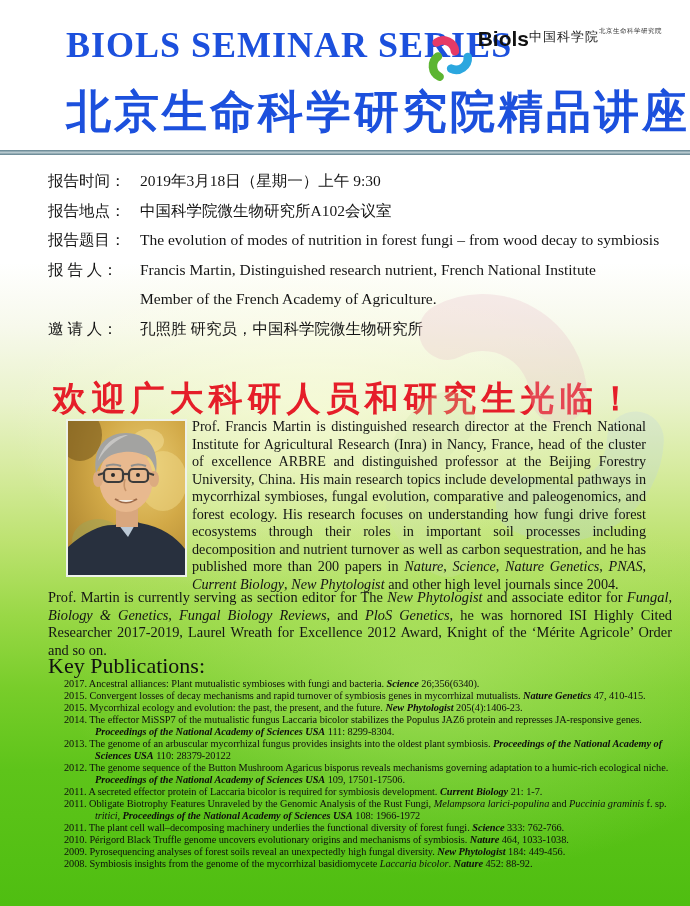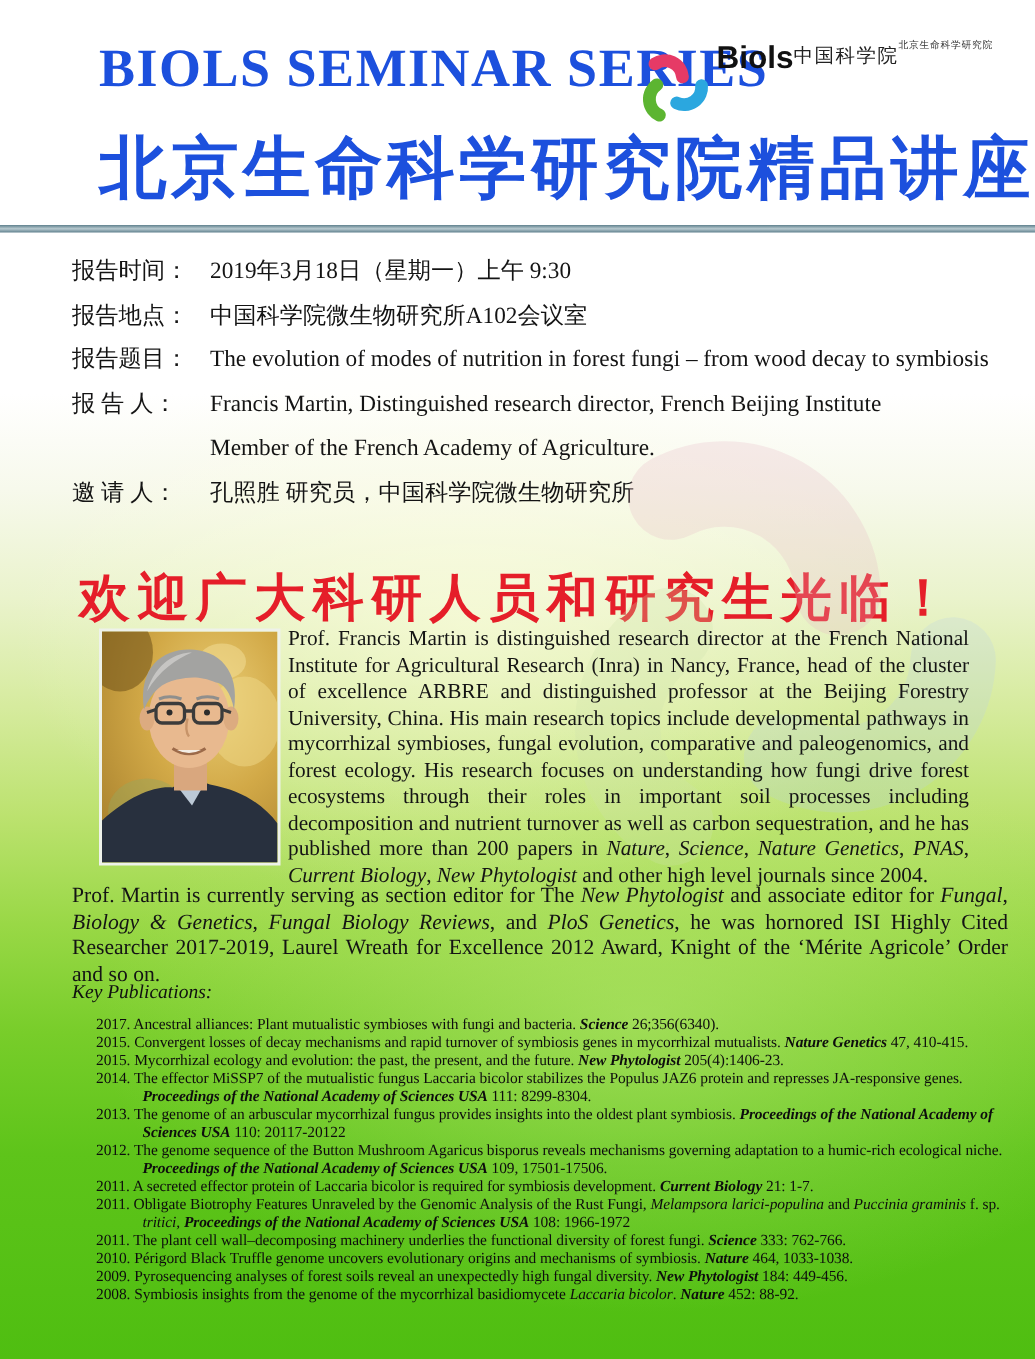--- a/index.html
+++ b/index.html
@@ -53,21 +53,21 @@
     position:absolute;left:192px;top:418px;width:454px;
     font-size:14.2px;line-height:17.5px;text-align:justify;
   }
   .bio-p2{
     position:absolute;left:48px;top:589px;width:624px;
     font-size:14.4px;line-height:17.6px;text-align:justify;
   }
   .rt-i{font-style:italic;}
   .rt-bi{font-weight:bold;font-style:italic;}
   
-  .pub-heading{position:absolute;left:48px;top:653px;font-size:13px;color:#101010;font-style:italic;}
+  .pub-heading{position:absolute;left:48px;top:653px;font-size:22px;color:#101010;}
   .pub-list{
     position:absolute;left:64px;top:678px;width:620px;margin:0;padding:0;list-style:none;
     font-size:10.3px;line-height:12px;color:#0d0d0d;letter-spacing:-0.05px;
   }
   .pub-list li{padding-left:31px;text-indent:-31px;}
   
   .footer{
     position:absolute;right:52px;top:872px;
     font-size:17px;color:#000;letter-spacing:1px;white-space:nowrap;
   }
@@ -108,21 +108,21 @@
     <div class="info-row">
       <span class="lab">报告地点：</span>
       <span>中国科学院微生物研究所A102会议室</span>
     </div>
     <div class="info-row">
       <span class="lab">报告题目：</span>
       <span>The evolution of modes of nutrition in forest fungi – from wood decay to symbiosis</span>
     </div>
     <div class="info-row">
       <span class="lab">报 告 人：</span>
-      <span>Francis Martin, Distinguished research director, French Beijing Institute</span>
+      <span>Francis Martin, Distinguished research nutrient, French National Institute</span>
     </div>
     <div class="info-row">
       <span class="lab"></span>
       <span>Member of the French Academy of Agriculture.</span>
     </div>
     <div class="info-row">
       <span class="lab">邀 请 人：</span>
       <span>孔照胜 研究员，中国科学院微生物研究所</span>
     </div>
   </div>
@@ -184,21 +184,21 @@
 
   <div class="bio-p1"><span>Prof. Francis Martin is distinguished research director at the French National Institute for Agricultural Research (Inra) in Nancy, France, head of the cluster of excellence ARBRE and distinguished professor at the Beijing Forestry University, China. His main research topics include developmental pathways in mycorrhizal symbioses, fungal evolution, comparative and paleogenomics, and forest ecology. His research focuses on understanding how fungi drive forest ecosystems through their roles in important soil processes including decomposition and nutrient turnover as well as carbon sequestration, and he has published more than 200 papers in </span><span class="rt-i">Nature</span><span>, </span><span class="rt-i">Science</span><span>, </span><span class="rt-i">Nature Genetics</span><span>, </span><span class="rt-i">PNAS</span><span>, </span><span class="rt-i">Current Biology</span><span>, </span><span class="rt-i">New Phytologist</span><span> and other high level journals since 2004.</span></div>
   <div class="bio-p2"><span>Prof. Martin is currently serving as section editor for The </span><span class="rt-i">New Phytologist</span><span> and associate editor for </span><span class="rt-i">Fungal, Biology &amp; Genetics, Fungal Biology Reviews</span><span>, and </span><span class="rt-i">PloS Genetics</span><span>, he was hornored ISI Highly Cited Researcher 2017-2019, Laurel Wreath for Excellence 2012 Award, Knight of the ‘Mérite Agricole’ Order and so on.</span></div>
 
   <div class="pub-heading">Key Publications:</div>
   <ul class="pub-list">
     <li><span>2017. Ancestral alliances: Plant mutualistic symbioses with fungi and bacteria. </span><span class="rt-bi">Science</span><span> 26;356(6340).</span></li>
     <li><span>2015. Convergent losses of decay mechanisms and rapid turnover of symbiosis genes in mycorrhizal mutualists. </span><span class="rt-bi">Nature Genetics</span><span> 47, 410-415.</span></li>
     <li><span>2015. Mycorrhizal ecology and evolution: the past, the present, and the future. </span><span class="rt-bi">New Phytologist</span><span> 205(4):1406-23.</span></li>
     <li><span>2014. The effector MiSSP7 of the mutualistic fungus Laccaria bicolor stabilizes the Populus JAZ6 protein and represses JA-responsive genes. </span><span class="rt-bi">Proceedings of the National Academy of Sciences USA</span><span> 111: 8299-8304.</span></li>
-    <li><span>2013. The genome of an arbuscular mycorrhizal fungus provides insights into the oldest plant symbiosis. </span><span class="rt-bi">Proceedings of the National Academy of Sciences USA</span><span> 110: 20117-20122</span></li>
+    <li><span>2013. The genome of an arbuscular mycorrhizal fungus provides insights into the oldest plant symbiosis. </span><span class="rt-bi">Proceedings of the National Academy of Sciences USA</span><span> 110: 28379-20122</span></li>
     <li><span>2012. The genome sequence of the Button Mushroom Agaricus bisporus reveals mechanisms governing adaptation to a humic-rich ecological niche. </span><span class="rt-bi">Proceedings of the National Academy of Sciences USA</span><span> 109, 17501-17506.</span></li>
     <li><span>2011. A secreted effector protein of Laccaria bicolor is required for symbiosis development. </span><span class="rt-bi">Current Biology</span><span> 21: 1-7.</span></li>
     <li><span>2011. Obligate Biotrophy Features Unraveled by the Genomic Analysis of the Rust Fungi, </span><span class="rt-i">Melampsora larici-populina</span><span> and </span><span class="rt-i">Puccinia graminis</span><span> f. sp. </span><span class="rt-i">tritici</span><span>, </span><span class="rt-bi">Proceedings of the National Academy of Sciences USA</span><span> 108: 1966-1972</span></li>
     <li><span>2011. The plant cell wall–decomposing machinery underlies the functional diversity of forest fungi. </span><span class="rt-bi">Science</span><span> 333: 762-766.</span></li>
     <li><span>2010. Périgord Black Truffle genome uncovers evolutionary origins and mechanisms of symbiosis. </span><span class="rt-bi">Nature</span><span> 464, 1033-1038.</span></li>
     <li><span>2009. Pyrosequencing analyses of forest soils reveal an unexpectedly high fungal diversity. </span><span class="rt-bi">New Phytologist</span><span> 184: 449-456.</span></li>
     <li><span>2008. Symbiosis insights from the genome of the mycorrhizal basidiomycete </span><span class="rt-i">Laccaria bicolor</span><span>. </span><span class="rt-bi">Nature</span><span> 452: 88-92.</span></li>
   </ul>
 
 

